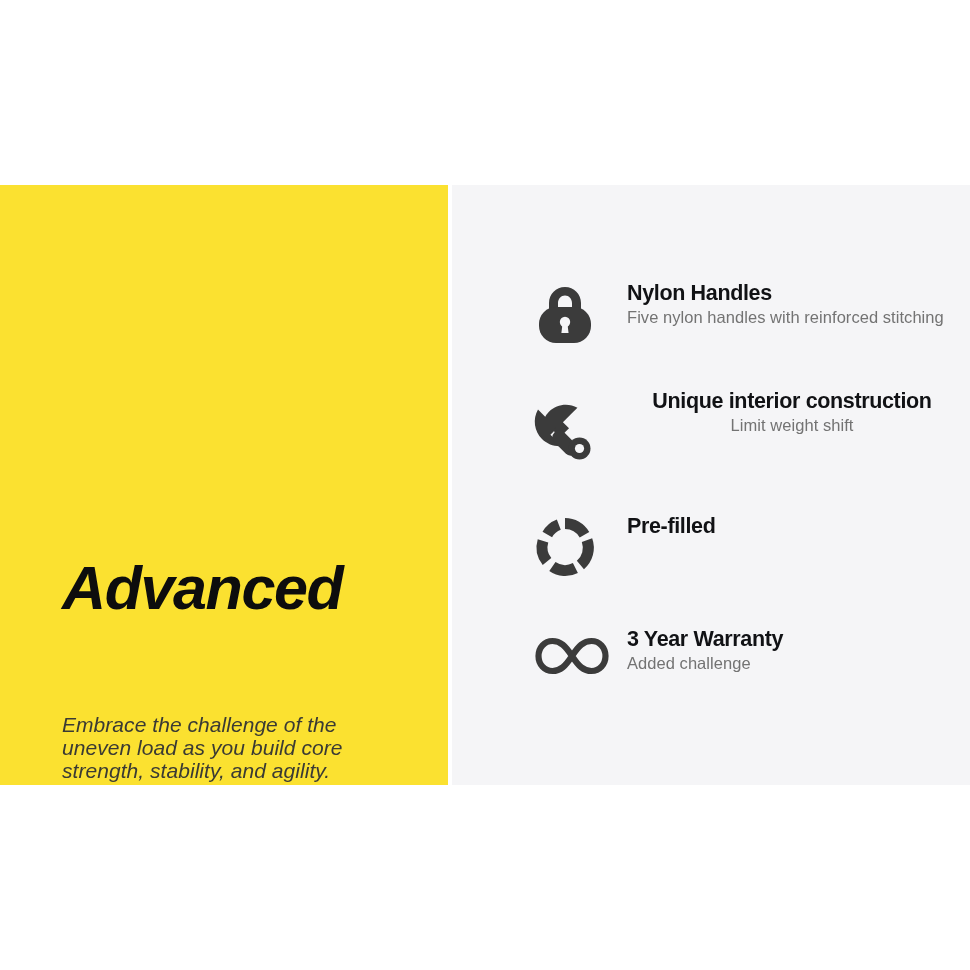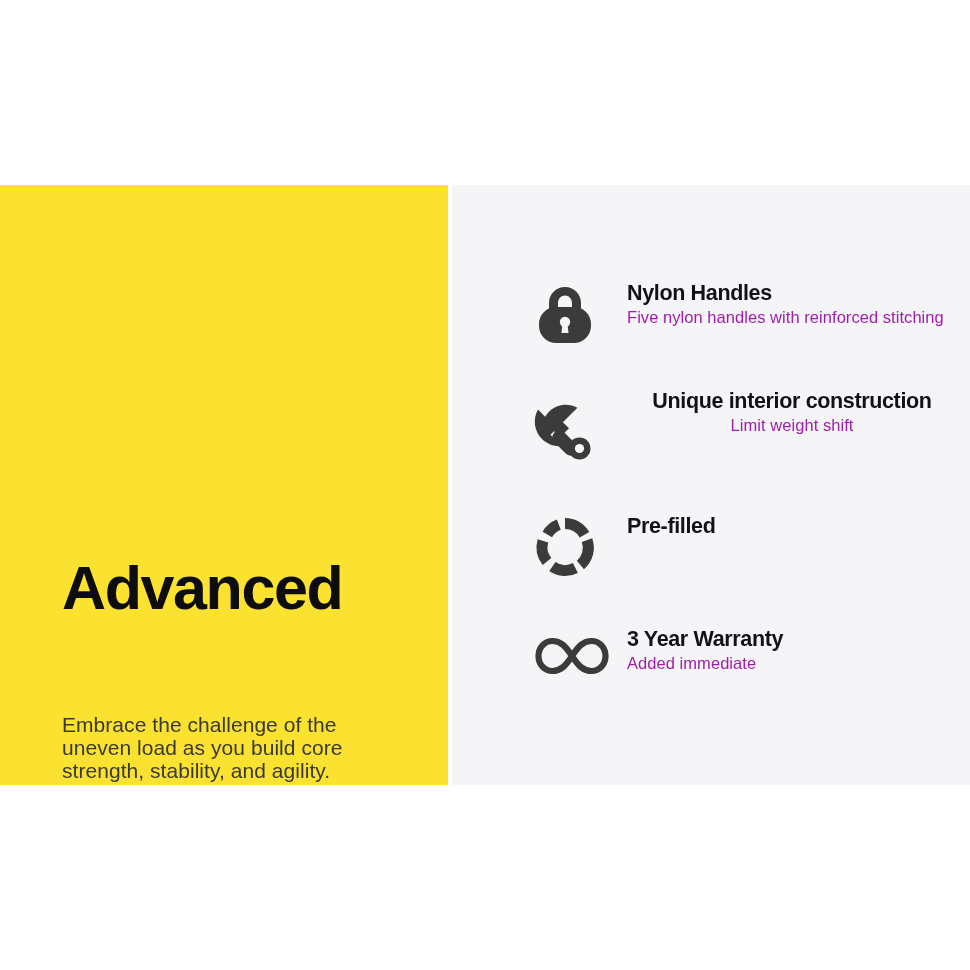--- a/index.html
+++ b/index.html
@@ -23,20 +23,21 @@
 
   
   .panel-yellow {
     position: absolute;
     left: 0px;
     top: 185px;
     width: 448px;
     height: 600px;
     background: #fbe130;
     box-sizing: border-box;
+    font-style: italic;
   }
 
   .headline {
     position: absolute;
     left: 62px;
     top: 372px;
     width: 370px;
     font-size: 61px;
     line-height: 62px;
     font-weight: bold;
@@ -106,21 +107,21 @@
     line-height: 26px;
     font-weight: bold;
     color: #111215;
     letter-spacing: -0.35px;
     margin: 0;
   }
 
   .feature-desc {
     font-size: 16.5px;
     line-height: 19.5px;
-    color: #a21caf;
+    color: #737373;
     letter-spacing: 0.05px;
     margin: 2px 0 0 0;
   }
 
   
   #row-0 { top: 95px; }
   #row-0 .feature-icon { top: 1px; }
   #row-0 .feature-text { top: 0px; }
 
   #row-1 { top: 203px; }
@@ -202,20 +203,20 @@
       </div>
 
       <div class="feature-row" id="row-3">
         <span class="feature-icon">
           <svg width="80" height="48" viewBox="0 0 80 48" xmlns="http://www.w3.org/2000/svg">
             <path d="M40 24 C33.5 14 28.5 9 20.5 9 C12.5 9 6.5 15.6 6.5 24 C6.5 32.4 12.5 39 20.5 39 C28.5 39 33.5 34 40 24 C46.5 14 51.5 9 59.5 9 C67.5 9 73.5 15.6 73.5 24 C73.5 32.4 67.5 39 59.5 39 C51.5 39 46.5 34 40 24 Z" fill="none" stroke="#3b3b3b" stroke-width="6.2" stroke-linecap="round" stroke-linejoin="round"></path>
           </svg>
         </span>
         <div class="feature-text">
           <p class="feature-title">3 Year Warranty</p>
-          <p class="feature-desc">Added immediate</p>
+          <p class="feature-desc">Added challenge</p>
         </div>
       </div>
 
     </div>
   </div>
 
 </div>
 
 </body></html>

